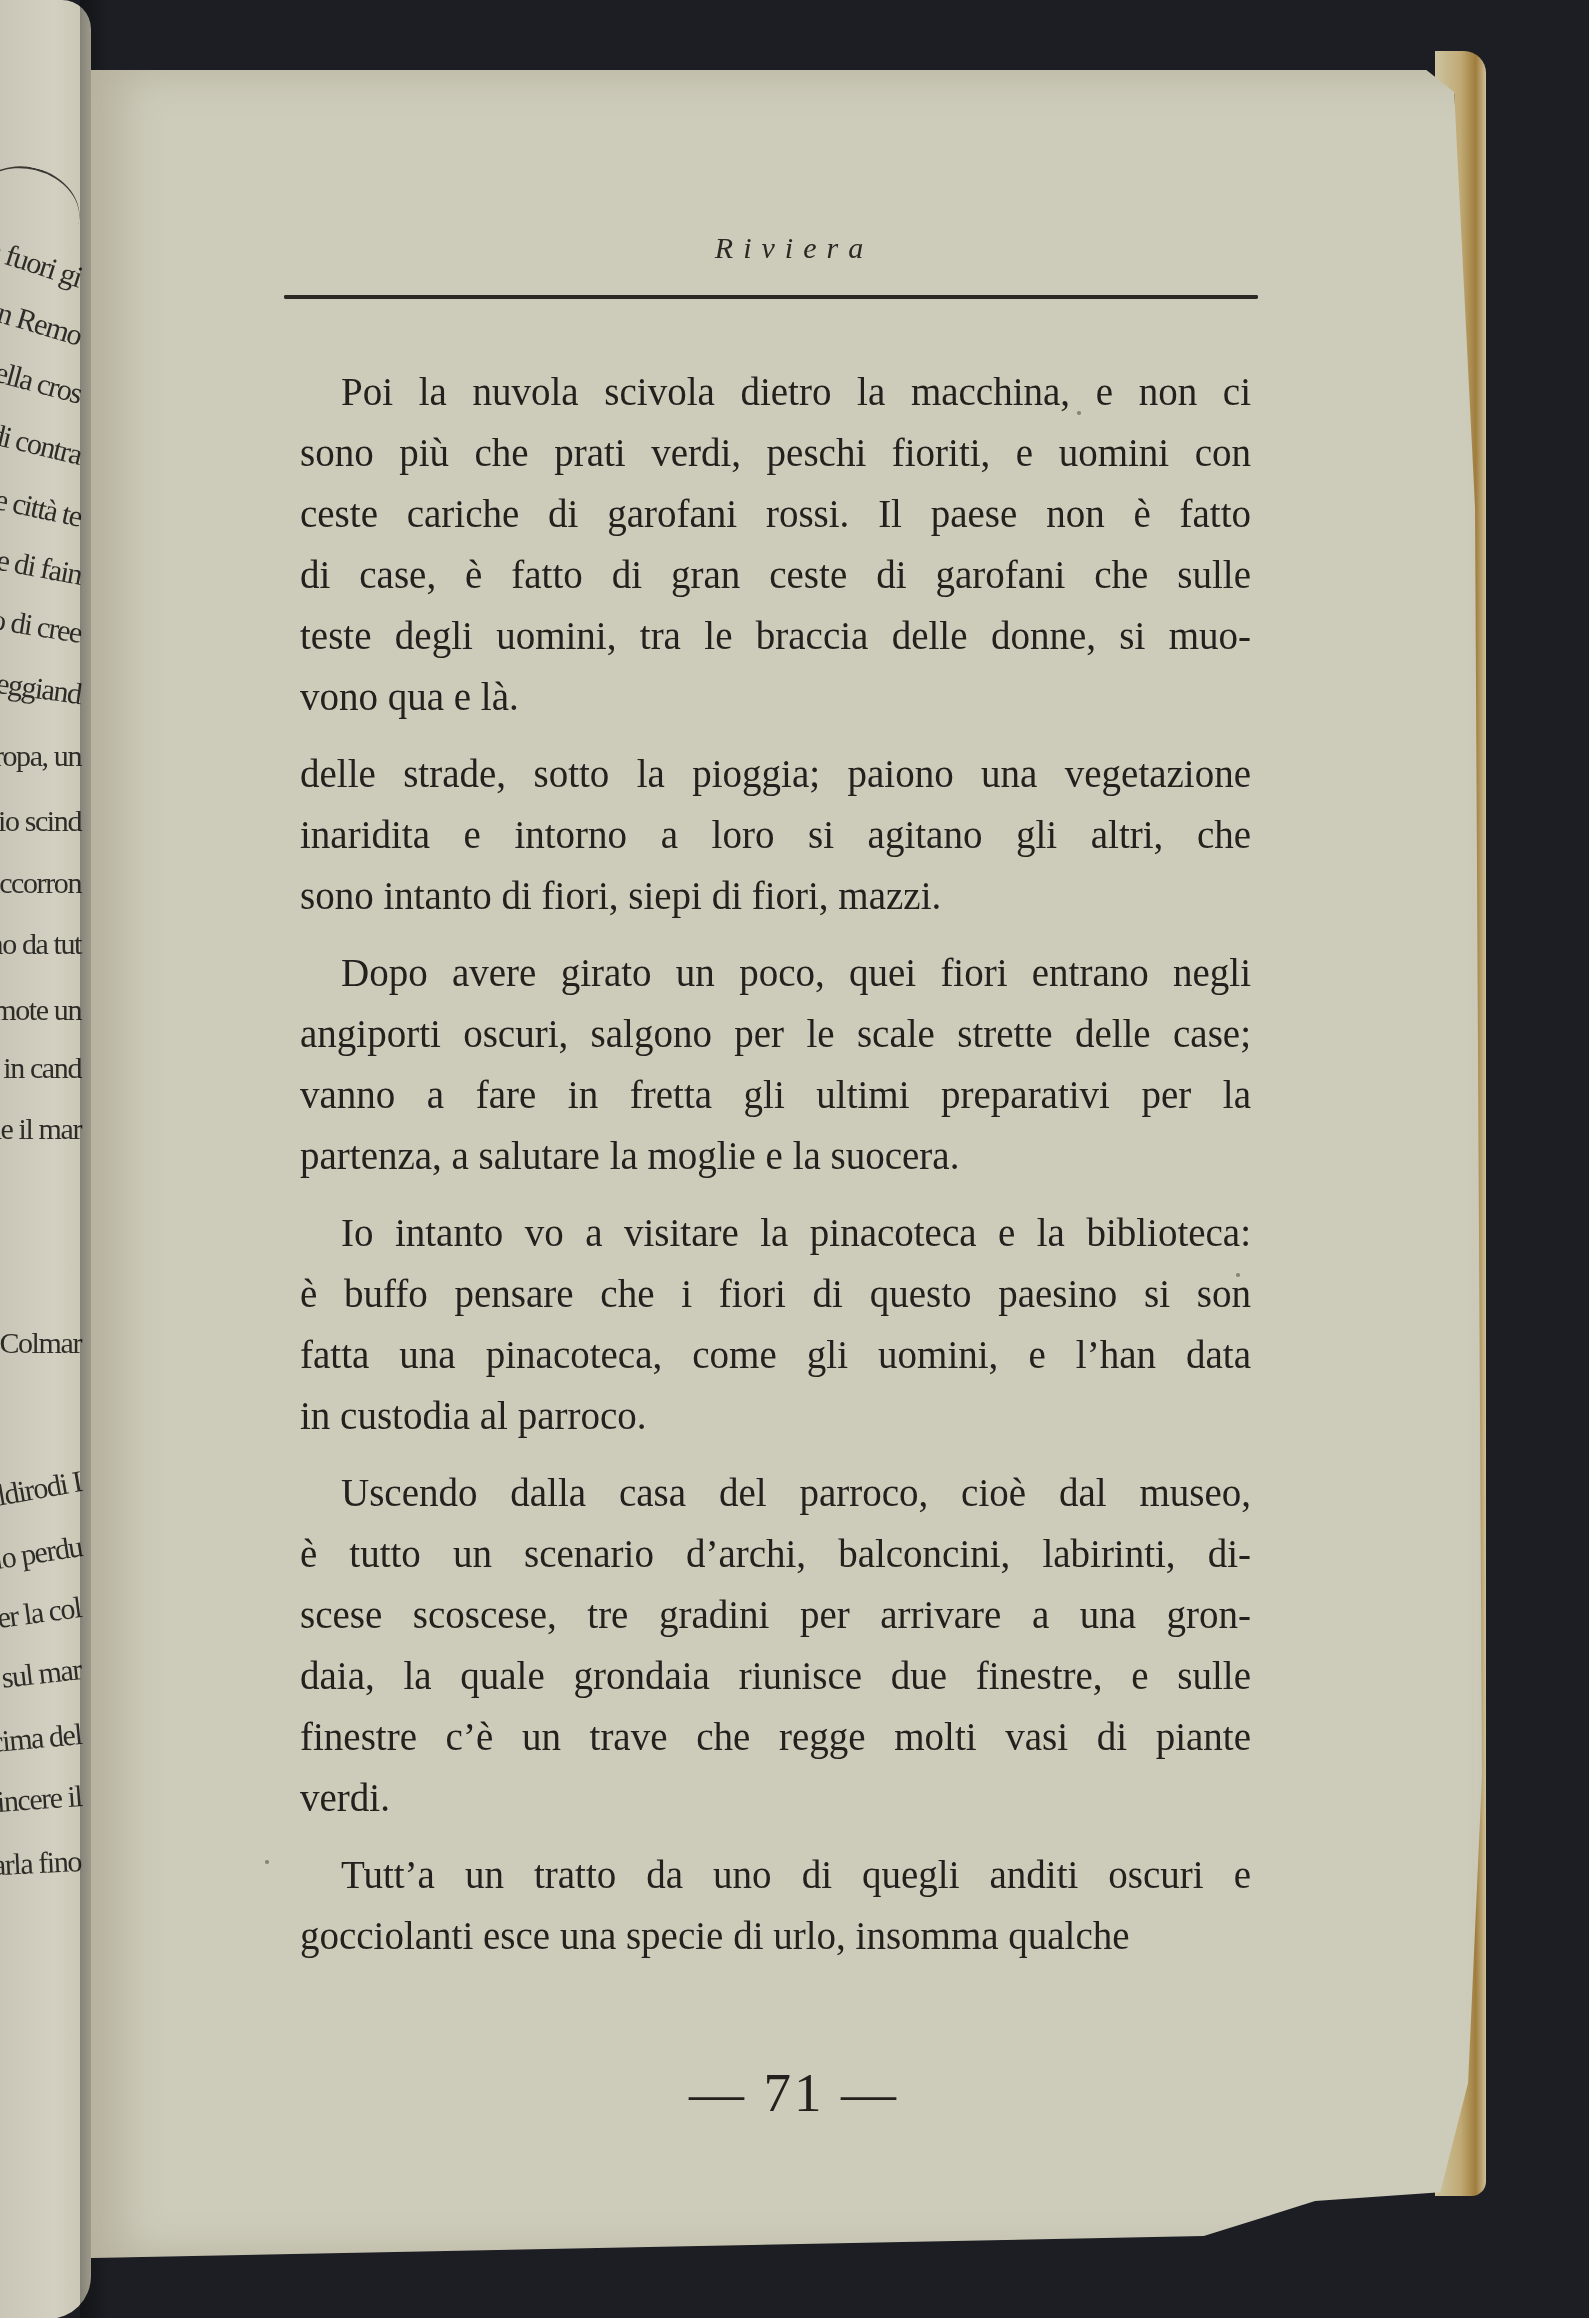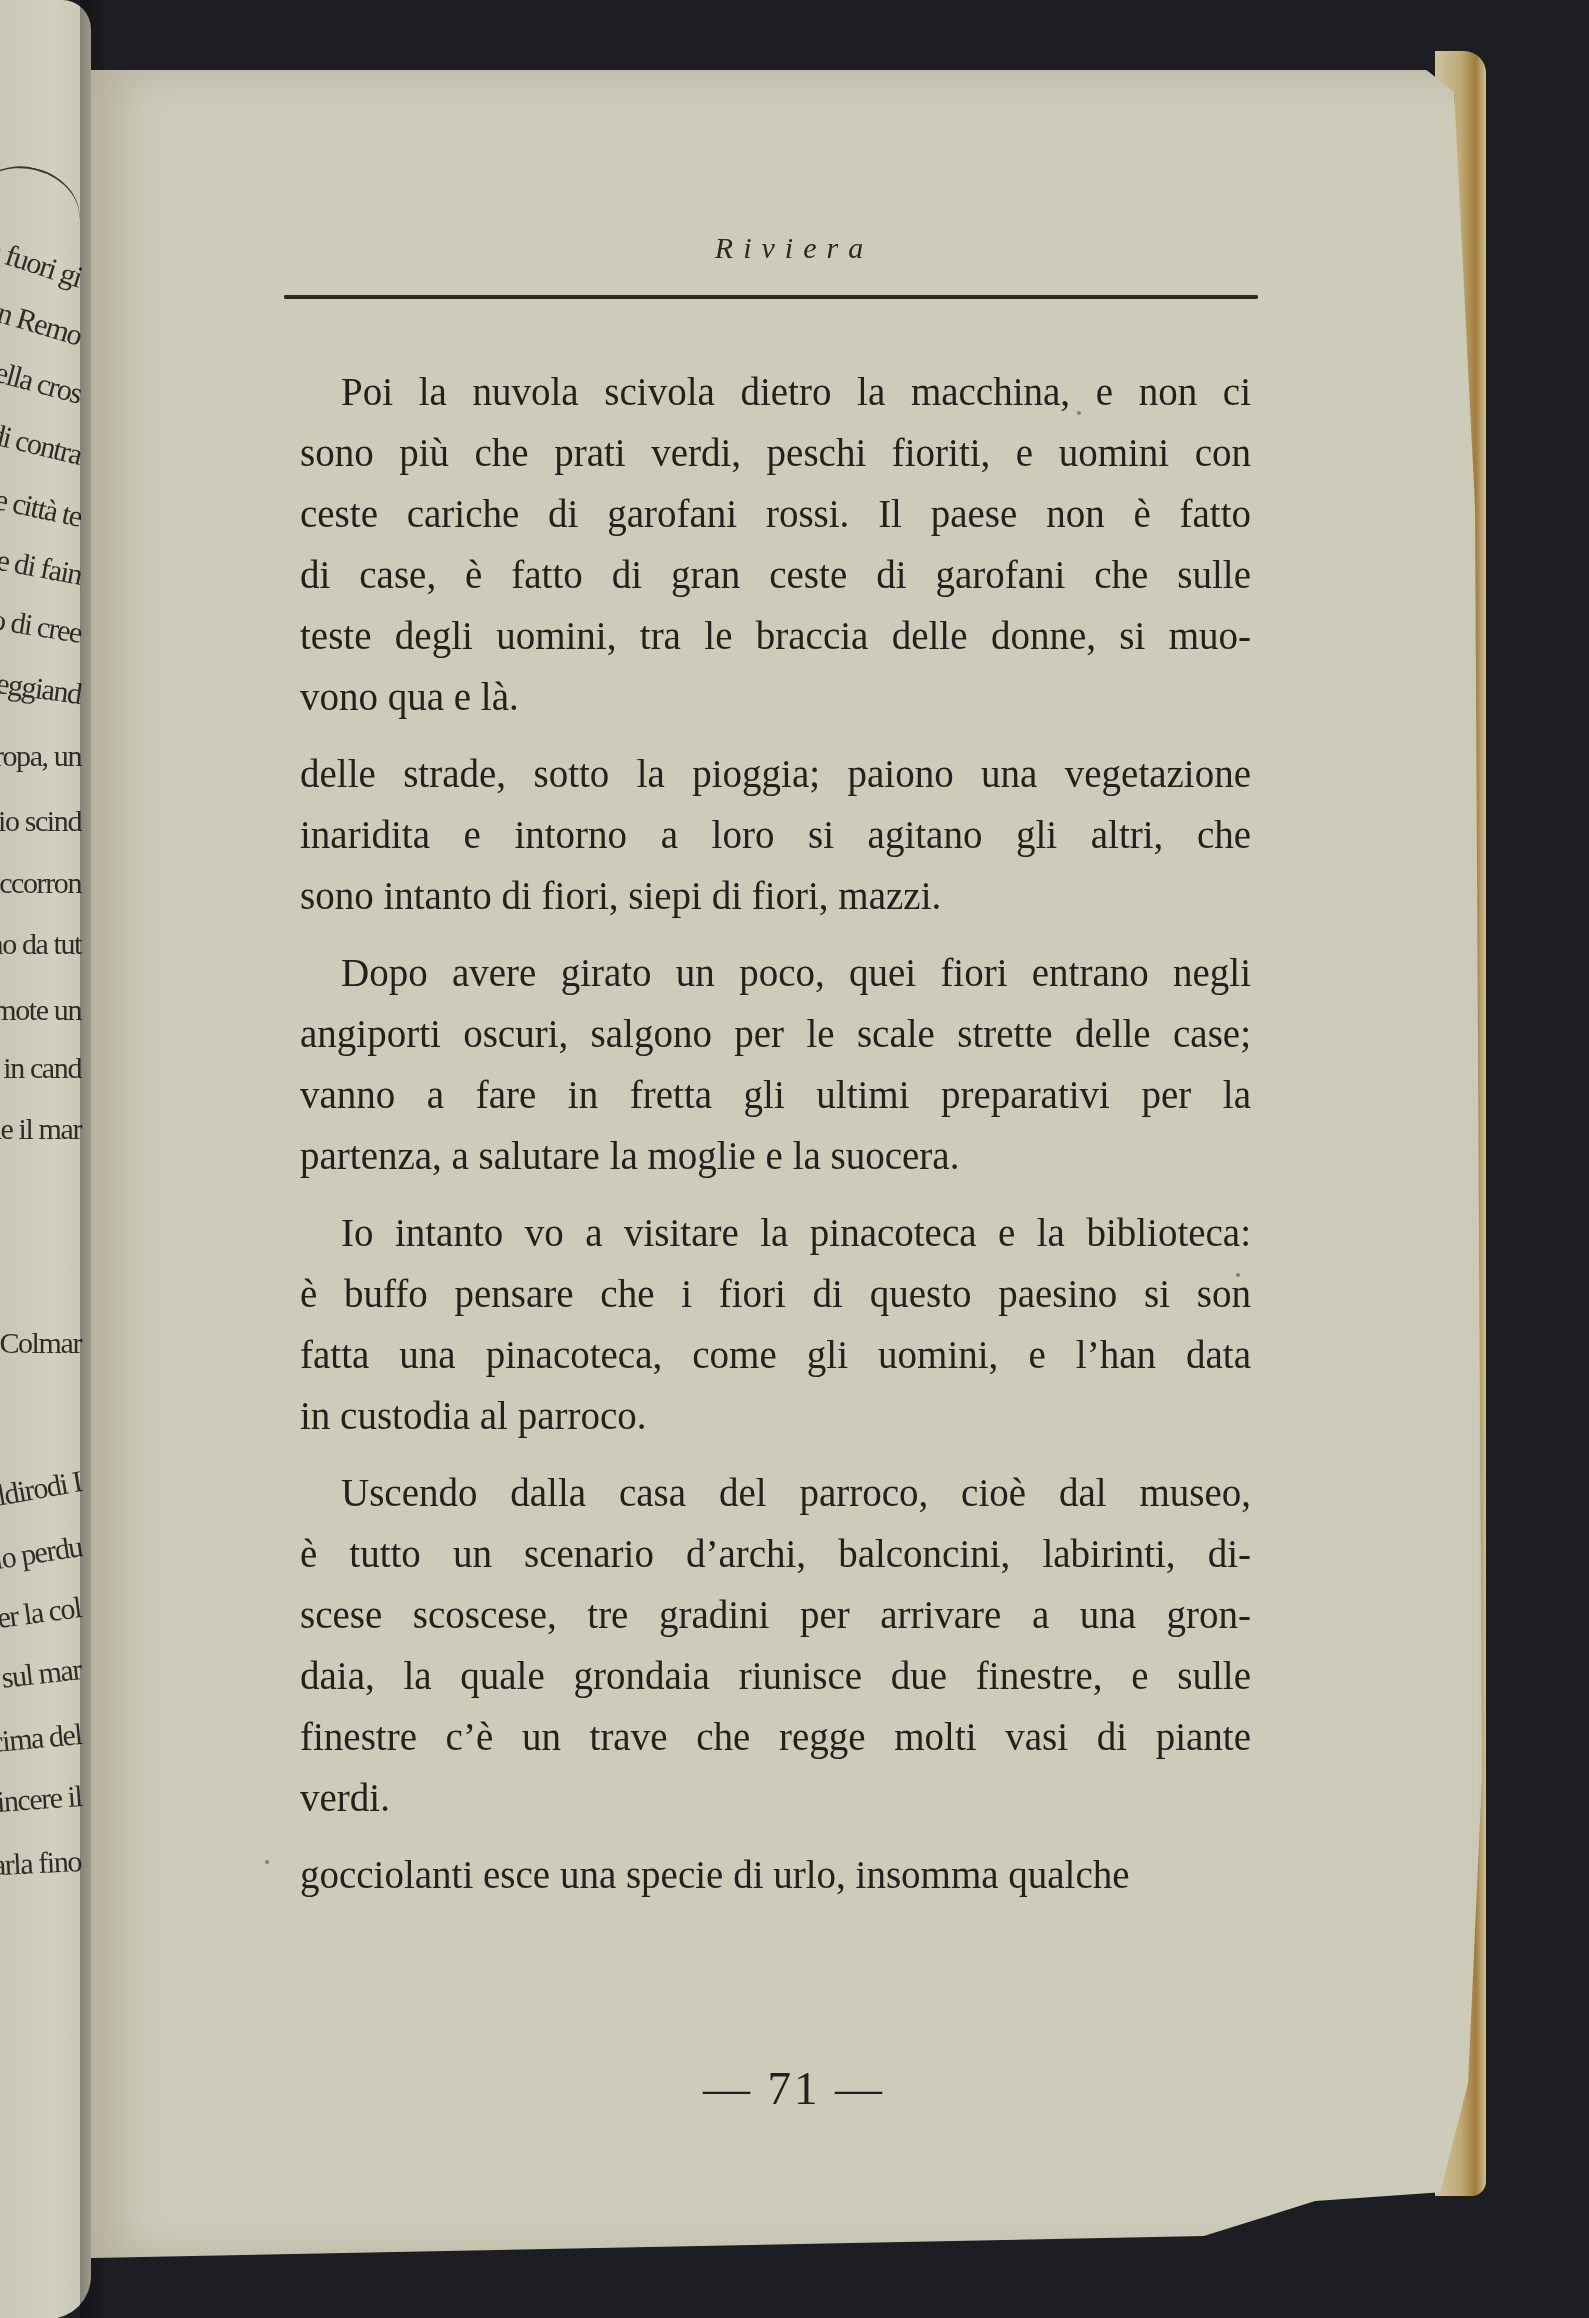--- a/index.html
+++ b/index.html
@@ -140,21 +140,21 @@
   .line.indent {
     padding-left: 41px;
   }
   .folio {
     position: absolute;
     top: 1991px;
     left: 0;
     width: 1116px;
     text-align: center;
     font-family: "Liberation Serif", serif;
-    font-size: 47px;
+    font-size: 55px;
     color: #23211d;
     letter-spacing: 2.9px;
   }
   .speck {
     position: absolute;
     width: 3.6px;
     height: 3.6px;
     border-radius: 50%;
     background: #6b6555;
     opacity: 0.7;
@@ -230,20 +230,21 @@
           </div>
           <div class="para">
             <span class="line indent">Uscendo dalla casa del parroco, cioè dal museo,</span>
             <span class="line">è tutto un scenario d’archi, balconcini, labirinti, di-</span>
             <span class="line">scese scoscese, tre gradini per arrivare a una gron-</span>
             <span class="line">daia, la quale grondaia riunisce due finestre, e sulle</span>
             <span class="line">finestre c’è un trave che regge molti vasi di piante</span>
             <span class="line last">verdi.</span>
           </div>
           <div class="para">
+            <span class="line indent">Tutt’a un tratto da uno di quegli anditi oscuri e</span>
             <span class="line last">gocciolanti esce una specie di urlo, insomma qualche</span>
           </div>
         </div>
 
       <div class="folio">— 71 —</div>
 
       <div class="speck" style="top:341px;left:841px"></div>
       <div class="speck" style="top:1203px;left:1000px"></div>
       <div class="speck" style="top:1790px;left:29px"></div>
     </div>

